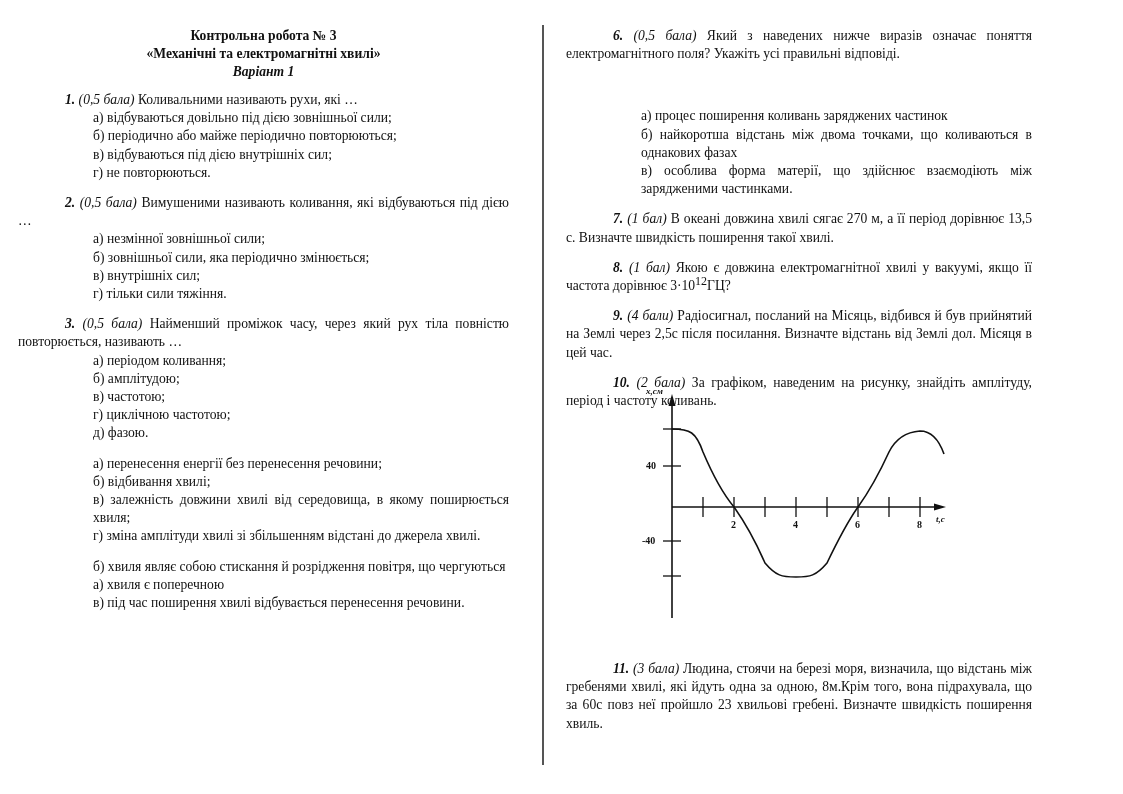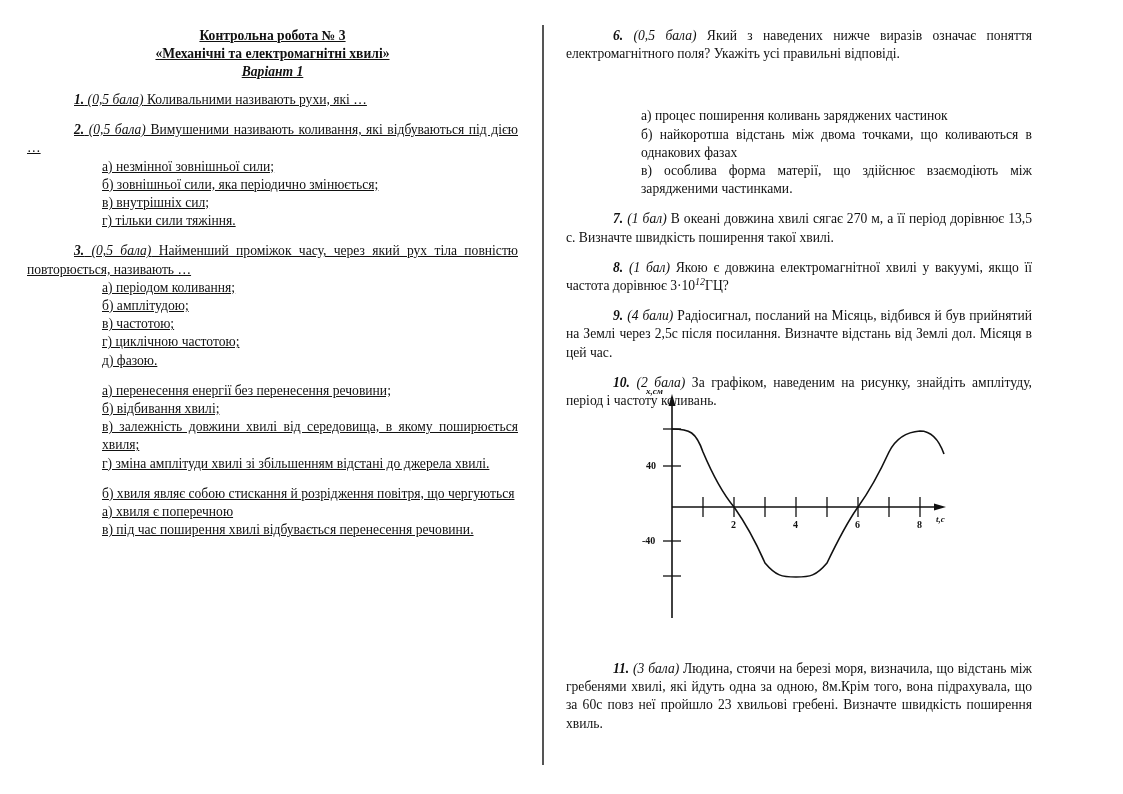--- a/index.html
+++ b/index.html
@@ -2,56 +2,62 @@
 <html><head>
 <meta charset="utf-8">
 <style>
   html, body { margin: 0; padding: 0; background: #ffffff; }
   body {
     width: 1123px; height: 794px; position: relative; overflow: hidden;
     font-family: "Liberation Serif", "DejaVu Serif", serif;
     color: #111111; font-size: 13.6px; line-height: 18.2px;
   }
   .col { position: absolute; top: 27px; }
-  .col-left { left: 27px; width: 491px; text-decoration: underline; }
+  .col-left { left: 18px; width: 491px; }
   .col-right { left: 566px; width: 466px; }
   .divider { position: absolute; left: 542px; top: 25px; width: 2px; height: 740px; background: #555555; }
 
   .title-block { text-align: center; font-weight: bold; margin-bottom: 10px; }
   .title-block div { line-height: 18px; }
   .title-block .variant { font-style: italic; }
 
   .question { margin-bottom: 12px; }
   .q-text { text-align: justify; text-indent: 47px; }
   .q-num { font-weight: bold; font-style: italic; }
   .q-points { font-style: italic; }
   .options { margin-left: 75px; }
   .options div { text-align: justify; }
   .right .options { margin-left: 75px; margin-top: 44px; }
-  sup { font-size: 10px; line-height: 0; vertical-align: 5px; font-style: italic; }
+  sup { font-size: 12px; line-height: 0; vertical-align: 5px; }
 
   .graph { position: absolute; left: 630px; top: 380px; width: 330px; height: 250px; }
   .graph svg { display: block; }
   .g-label { font-family: "Liberation Serif", serif; font-weight: bold; font-size: 10px; fill: #111; }
   .g-label-i { font-family: "Liberation Serif", serif; font-weight: bold; font-style: italic; font-size: 9px; fill: #111; }
 </style>
 </head>
 <body>
 
 <div class="divider"></div>
 
 <div class="col col-left">
   <div class="title-block">
     <div>Контрольна робота № 3</div>
     <div>«Механічні та електромагнітні хвилі»</div>
     <div class="variant">Варіант 1</div>
   </div>
 
   <div class="question">
     <div class="q-text"><span class="q-num">1.</span> <span class="q-points">(0,5 бала)</span><span> Коливальними називають рухи, які …</span></div>
+    <div class="options">
+      <div>а) відбуваються довільно під дією зовнішньої сили;</div>
+      <div>б) періодично або майже періодично повторюються;</div>
+      <div>в) відбуваються під дією внутрішніх сил;</div>
+      <div>г) не повторюються.</div>
+    </div>
   </div>
 
   <div class="question">
     <div class="q-text"><span class="q-num">2.</span> <span class="q-points">(0,5 бала)</span><span> Вимушеними називають коливання, які відбуваються під дією …</span></div>
     <div class="options">
       <div>а) незмінної зовнішньої сили;</div>
       <div>б) зовнішньої сили, яка періодично змінюється;</div>
       <div>в) внутрішніх сил;</div>
       <div>г) тільки сили тяжіння.</div>
     </div>

